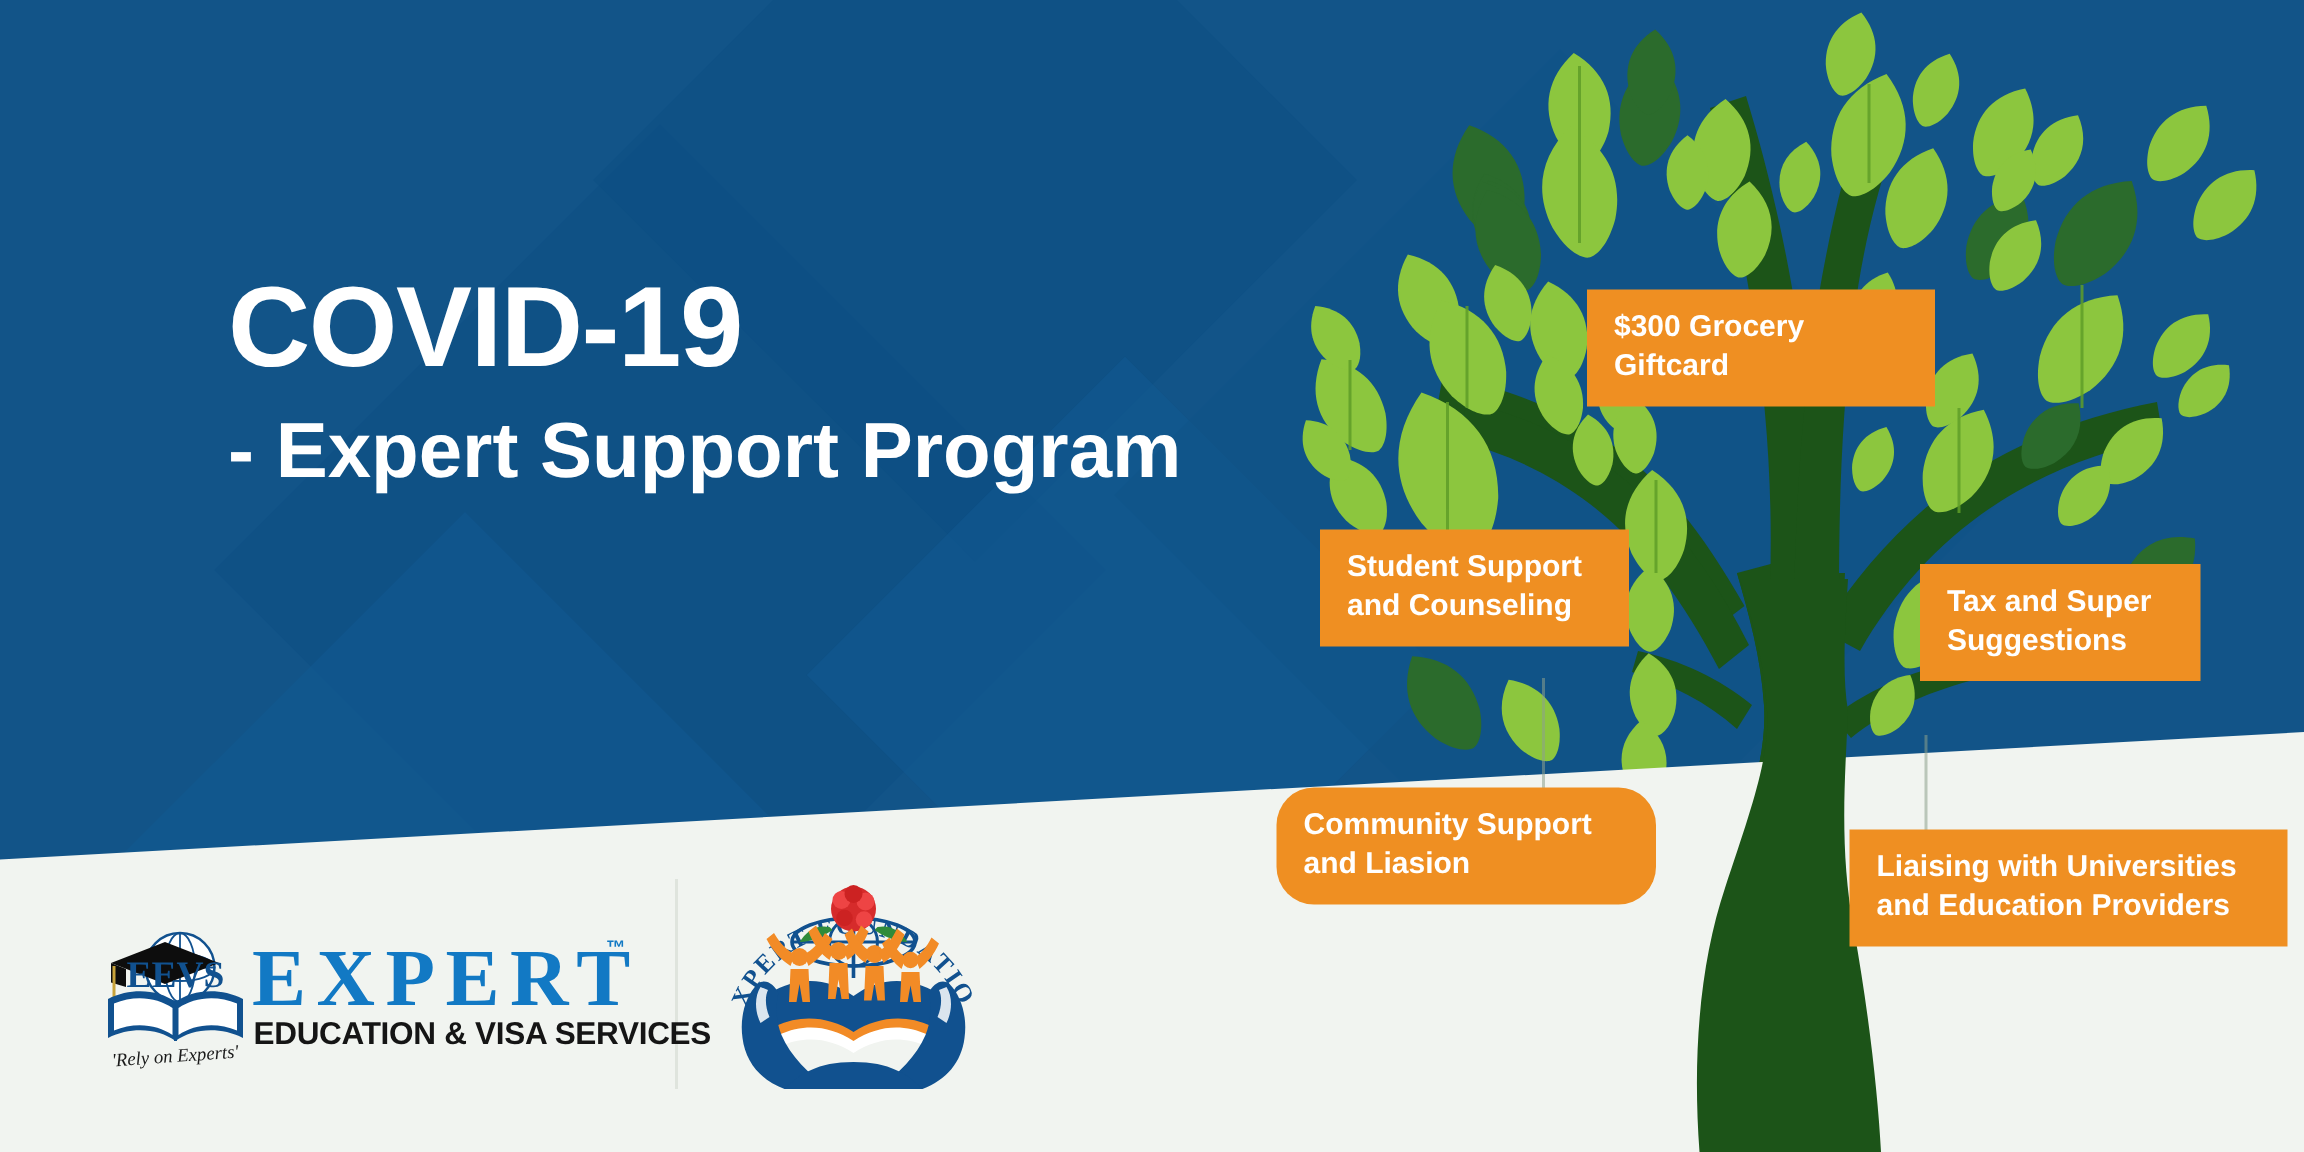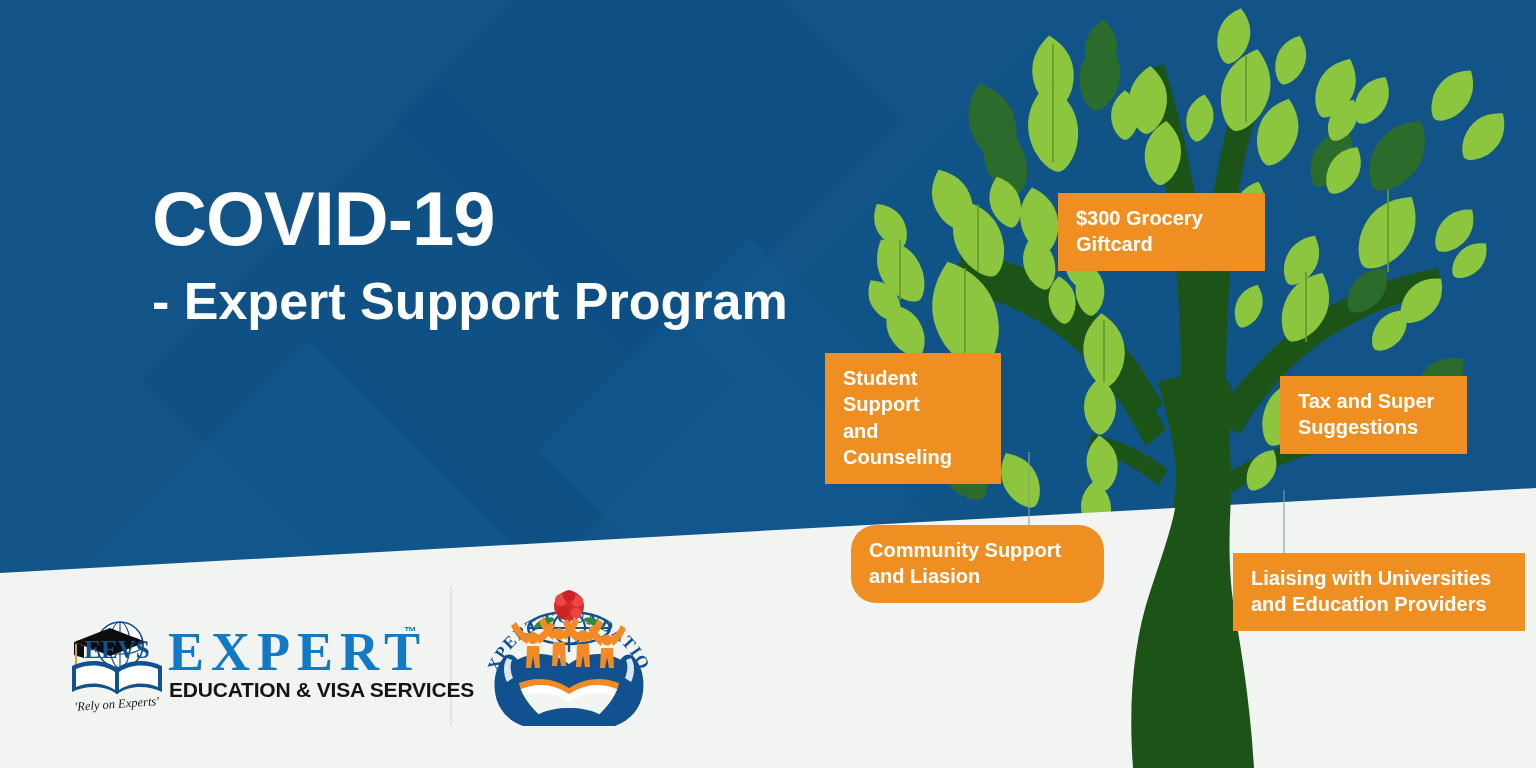--- a/index.html
+++ b/index.html
@@ -94,22 +94,22 @@
     position: absolute;
     background: #ef8f22;
     color: #ffffff;
     font-weight: bold;
     font-size: 20px;
     line-height: 1.32;
     padding: 12px 18px 13px 18px;
     box-sizing: border-box;
     white-space: pre-line;
   }
-  .callout-grocery   { left: 1058px; top: 193px;  width: 207px; }
-  .callout-student   { left: 825px;  top: 353px;  width: 176px; }
+  .callout-grocery   { left: 1058px; top: 193px;  width: 232px; }
+  .callout-student   { left: 880px;  top: 353px;  width: 206px; }
   .callout-tax       { left: 1280px; top: 343px;  width: 187px; }
   .callout-community { left: 851px;  top: 525px;  width: 253px; border-radius: 25px; }
   .callout-liaising  { left: 1233px; top: 553px;  width: 292px; }
 
   
   .connector {
     position: absolute;
     width: 2px;
     background: rgba(140, 160, 140, 0.55);
   }

